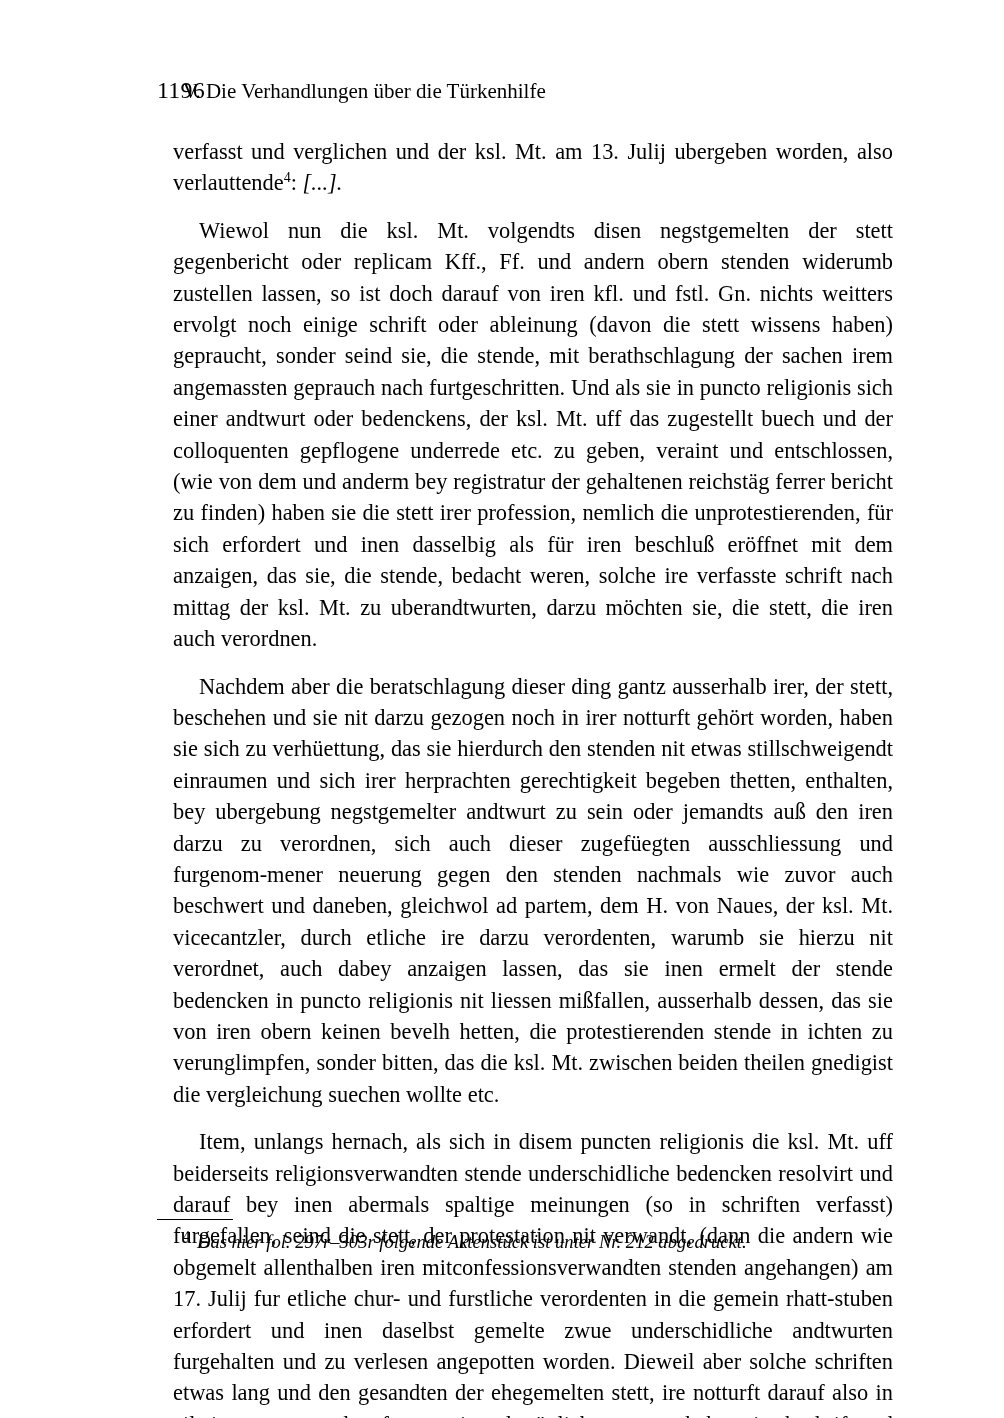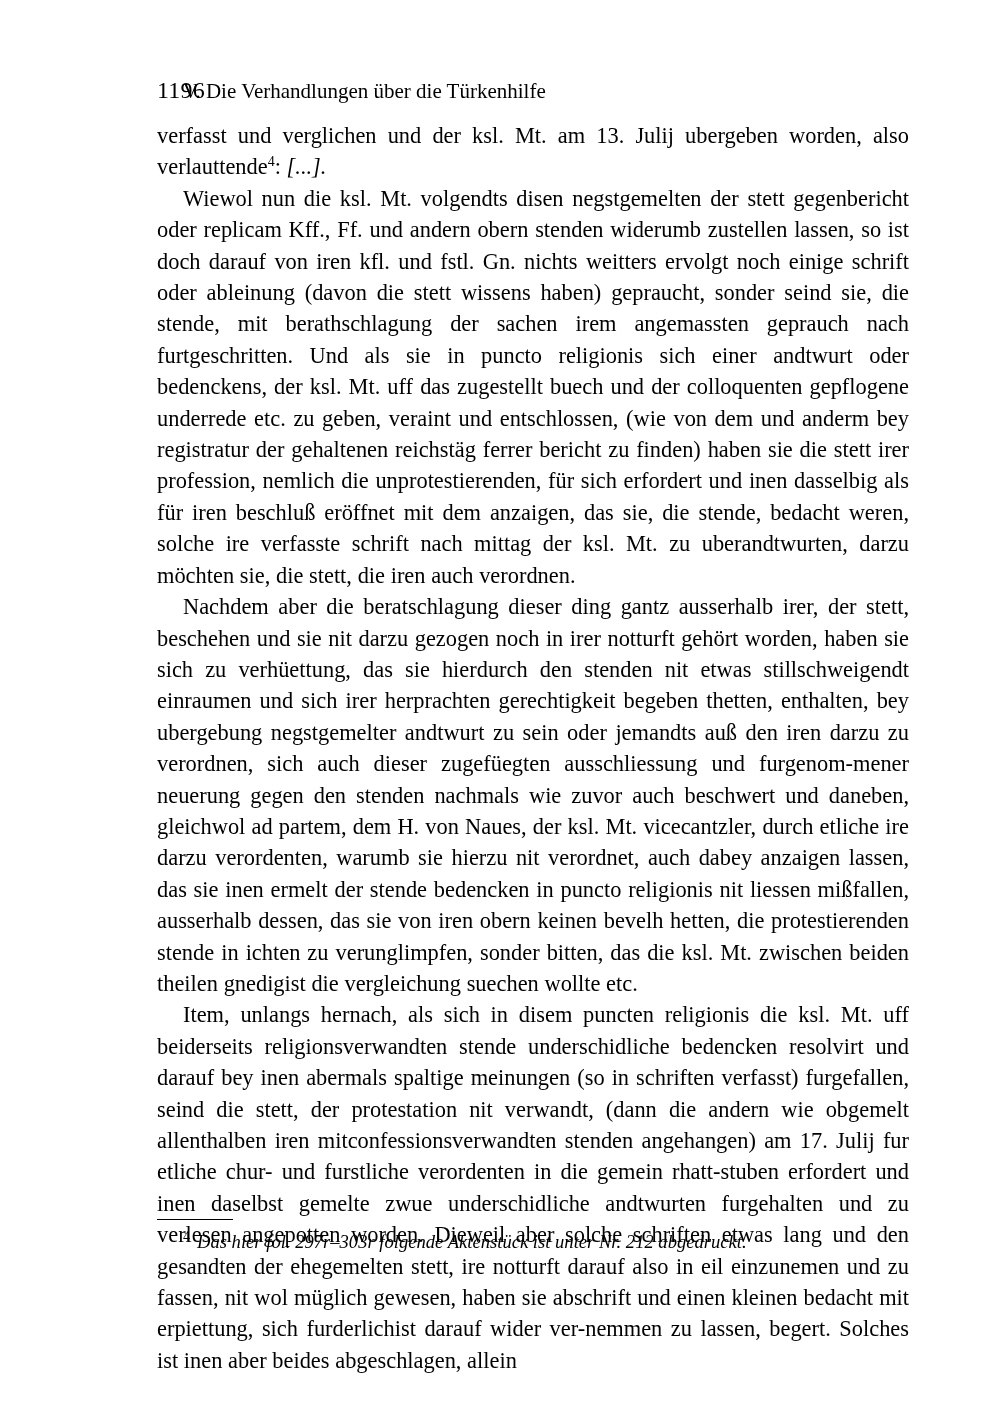--- a/index.html
+++ b/index.html
@@ -46,21 +46,21 @@
     padding-left: 26px;
   }
   
   .textblock {
     position: absolute;
     left: 157px;
     top: 120px;
     width: 752px;
   }
   p.para {
-    margin: 0;
+    margin: 16px;
     font-size: 22.4px;
     line-height: 31.4px;
     text-align: justify;
     text-justify: inter-word;
     hyphens: manual;
     word-spacing: 0.1px;
   }
   p.para.indent {
     text-indent: 26px;
   }

